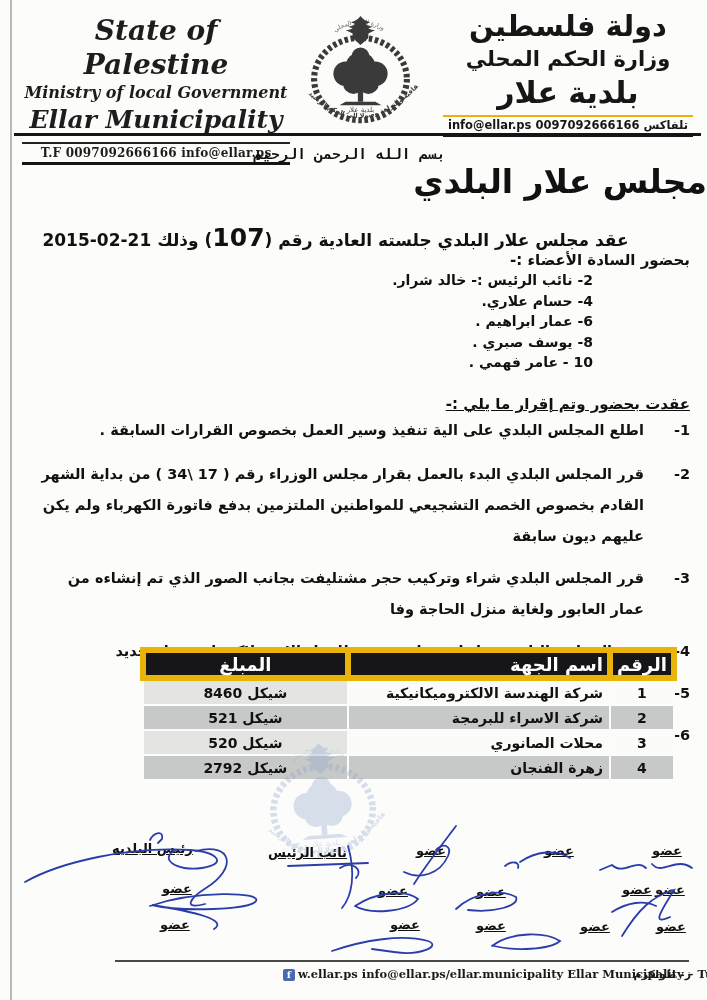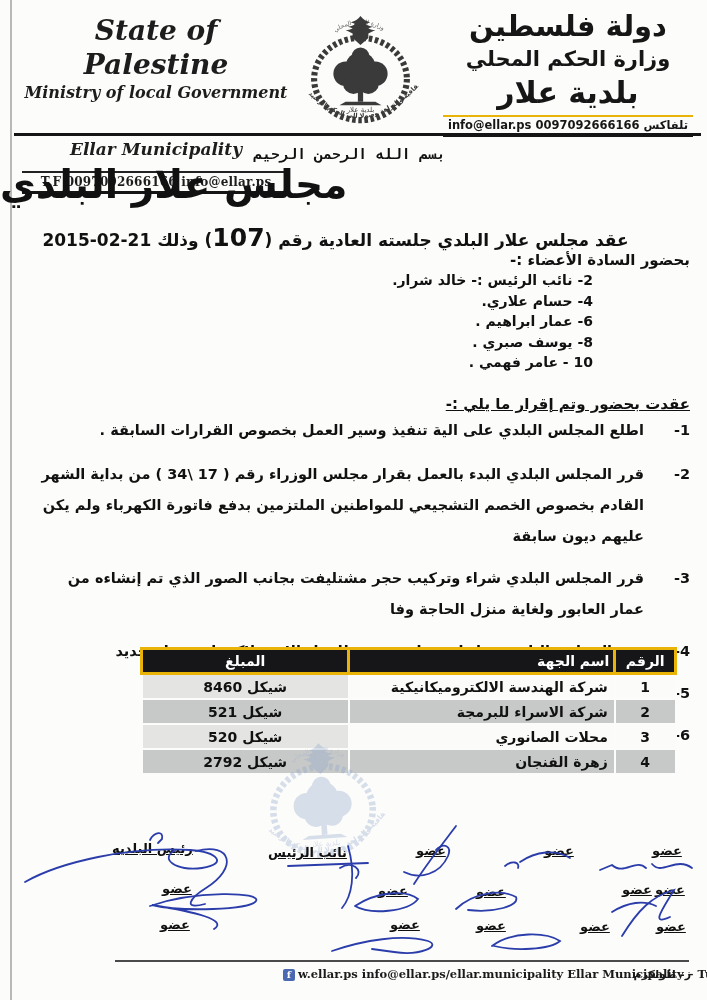--- a/index.html
+++ b/index.html
@@ -10,21 +10,21 @@
   }
   .scan-edge { position:absolute; left:10px; top:0; width:2px; height:100%; background:#b9b9b5; }
 
   
   .hdr-en {
     position:absolute; left:22px; top:14px; width:268px; text-align:center;
     font-family:"DejaVu Serif", serif; font-style:italic; font-weight:bold; color:#1d1d1d;
   }
   .hdr-en .l1 { font-size:28px; line-height:34px; }
   .hdr-en .l2 { font-size:16px; line-height:22px; }
-  .hdr-en .l3 { font-size:17px; line-height:32px;margin-top:29px; }
+  .hdr-en .l3 { font-size:25px; line-height:32px; }
   .hdr-en .contact {
     margin-top:6px; border-top:2px solid #222; border-bottom:3px solid #151515;
     font-style:normal; font-size:12px; line-height:18px; font-weight:bold; letter-spacing:.2px;
   }
   .hdr-ar {
     position:absolute; right:14px; top:8px; width:250px; text-align:center;
     direction:rtl; font-weight:bold; color:#161616;
   }
   .hdr-ar .l1 { font-size:29px; line-height:36px; }
   .hdr-ar .l2 { font-size:21px; line-height:30px; }
@@ -32,22 +32,22 @@
   .hdr-ar .contact {
     margin-top:3px; border-top:2px solid #eab308; border-bottom:3px solid #151515;
     font-size:11.5px; line-height:17px; direction:rtl;
   }
   .hdr-rule { position:absolute; left:14px; right:6px; top:133px; height:3px; background:#151515; }
   .emblem-box { position:absolute; left:278px; top:2px; width:165px; height:140px; color:#3a3a3a; }
 
   
   .basmala { position:absolute; top:146px; left:0; right:8px; text-align:center;
     font-weight:bold; font-size:14.5px; direction:rtl;font-family:Liberation Mono, monospace; }
-  .doc-title { position:absolute; top:162px; left:0; right:0; text-align:left;
-    font-weight:bold; font-size:39px; direction:rtl; letter-spacing:1px; }
+  .doc-title { position:absolute; top:162px; left:0; right:0; text-align:right;
+    font-weight:bold; font-size:33px; direction:rtl; letter-spacing:1px; }
   .session { position:absolute; top:223px; left:0; right:0; text-align:center;
     direction:rtl; font-weight:bold; font-size:17px; transform:translateX(-18px); }
   .session .big-num { font-size:25px; }
   .attendees { position:absolute; top:251px; right:17px; direction:rtl;
     font-weight:bold; font-size:15px; }
   .members { position:absolute; top:270px; right:114px; width:562px; direction:rtl;
     display:flex; font-weight:bold; font-size:14px; }
   .members .col { text-align:right; }
   .members .col-odd  { width:290px; }
   .members .col-even { width:272px; }
@@ -58,22 +58,22 @@
   .decisions { position:absolute; top:415px; right:17px; left:30px; direction:rtl;
     font-weight:bold; font-size:14.5px; }
   .dec-item { display:flex; direction:rtl; line-height:31px; }
   .dec-item .num { width:46px; flex:0 0 46px; }
   .dec-item .txt { flex:1; text-align:right; }
   .mb1 { margin-bottom:13px; } .mb2 { margin-bottom:11px; }
 
   
   .pay-table { position:absolute; left:140px; top:647px; width:537px;
     border-collapse:collapse; direction:rtl; font-weight:bold; }
-  .pay-table th { background:#161618; color:#fff; font-size:14px; height:22px;
-    border:3px solid #eab308; padding:0 4px; }
+  .pay-table th { background:#161618; color:#fff; font-size:18px; height:22px;
+    border:6px solid #eab308; padding:0 4px; }
   .pay-table td { font-size:14px; height:23px; border:2px solid #fcfcfa; padding:0 6px; }
   .col-num { width:48px; text-align:center; }
   .col-name { width:270px; text-align:right; }
   .col-amt { width:213px; text-align:center; direction:ltr; }
   .row-light { background:#fbfbf9; }
   .row-light .col-amt { background:#e4e4e2; }
   .row-dark { background:#c7c9c8; }
 
   
   .watermark { position:absolute; left:235px; top:728px; width:175px; height:150px;

